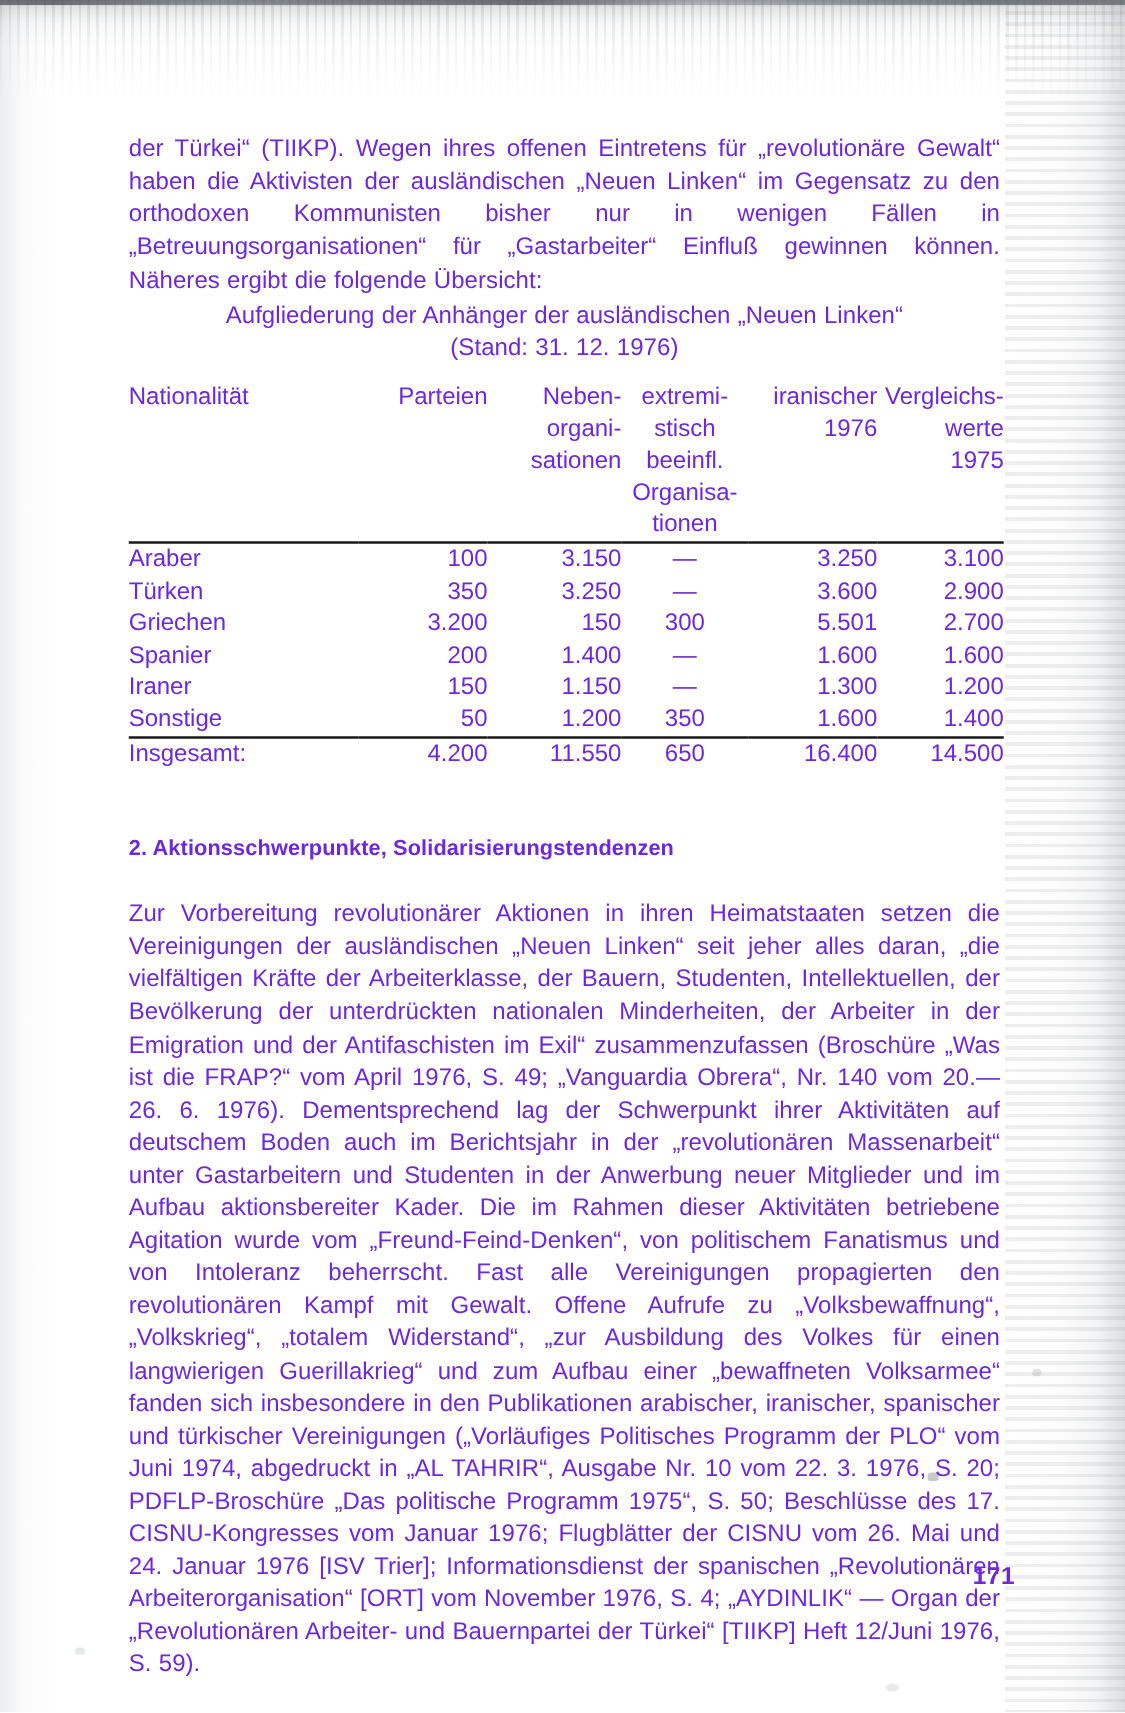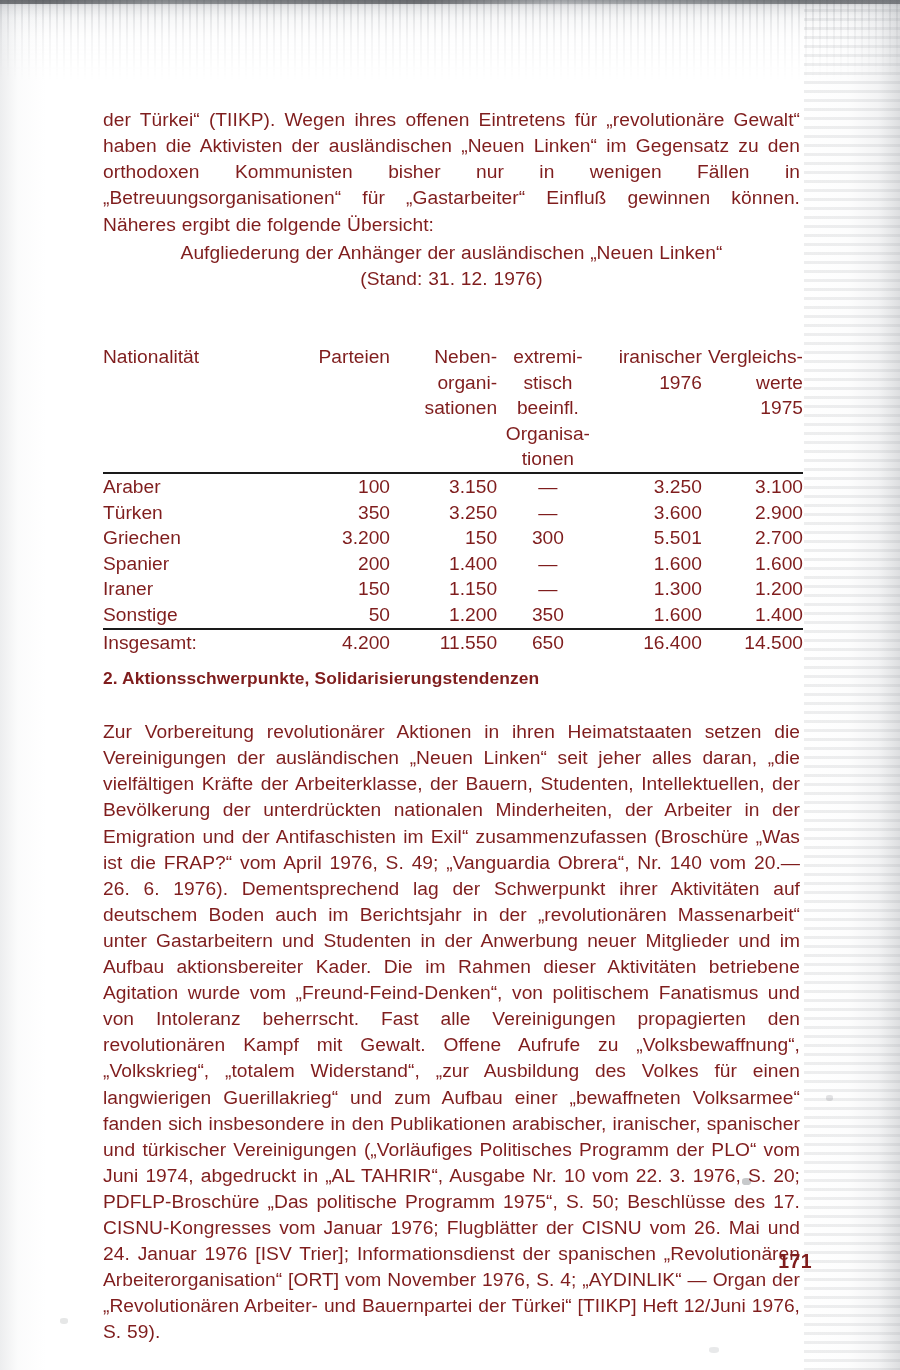--- a/index.html
+++ b/index.html
@@ -11,21 +11,21 @@
   body {
     font-family: "Liberation Sans", sans-serif;
   }
 
   #page {
     position: relative;
     width: 900px;
     height: 1370px;
     background: #ffffff;
     overflow: hidden;
-    color: #7f1d1d;
+    color: #6d28d9;
   }
 
   
   .scan-noise {
     position: absolute;
     pointer-events: none;
     z-index: 1;
   }
   .noise-top {
     left: 0; top: 0; width: 900px; height: 80px;
@@ -116,21 +116,20 @@
 
   
   #data-table {
     position: absolute;
     left: 103px;
     top: 305px;
     width: 700px;
     border-collapse: collapse;
     font-size: 19.2px;
     line-height: 25.6px;
-    margin-top: 39px;
   }
   #data-table td, #data-table th {
     padding: 0;
     font-weight: normal;
     vertical-align: top;
   }
   
   .col-nat  { width: 196px; text-align: left;  }
   .col-par  { width: 108px; text-align: right; }
   .col-neb  { width: 112px; text-align: right; }

